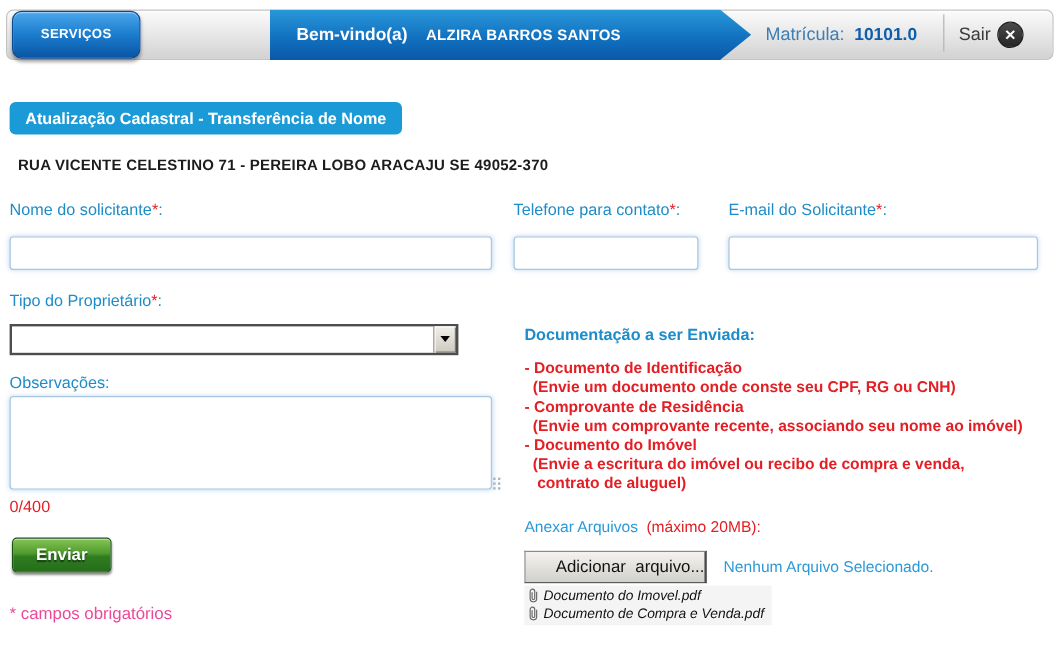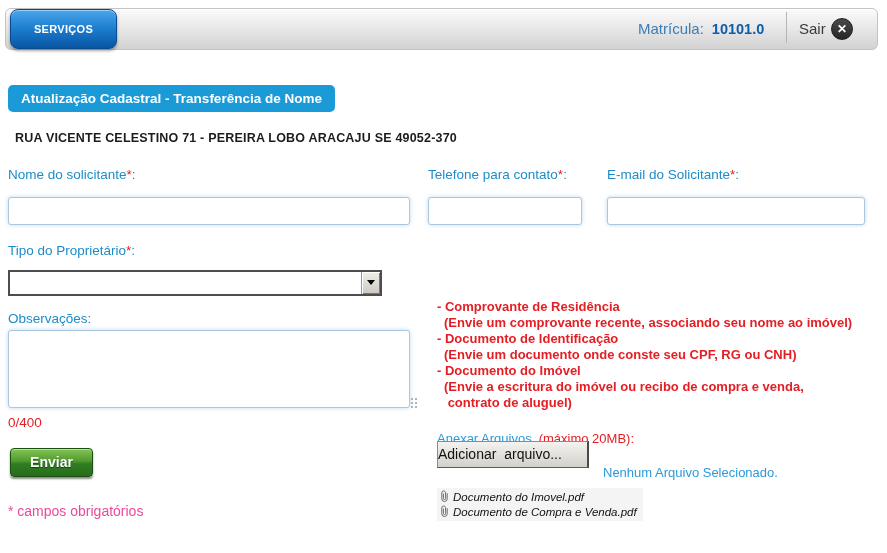--- a/index.html
+++ b/index.html
@@ -38,33 +38,37 @@
   .enviar-btn { left:10px; top:448px; width:83px; height:29px; border:1px solid #1a5214; border-radius:4px; background:linear-gradient(180deg,#86c455 0%,#4f9a2e 45%,#2f7d20 55%,#276d1c 100%); box-shadow:0 2px 2px rgba(0,0,0,.45), inset 0 1px 0 rgba(255,255,255,.45); color:#fff; font-size:14px; font-weight:bold; text-align:center; line-height:27px; text-shadow:0 1px 1px rgba(0,0,0,.5); cursor:pointer; }
   .req-note { left:8px; top:503px; color:#ec4899; font-size:14px; }
 
   
   .docs-title { left:437px; top:271px; color:#1d8cc8; font-size:13.5px; font-weight:bold; }
   .docs-list { left:437px; top:299px; width:440px; color:#e31e24; font-size:13px; font-weight:bold; line-height:16px; }
   .docs-list .hint { padding-left:7px; white-space:pre-wrap; }
   .anexar-row { left:437px; top:431px; display:flex; align-items:baseline; }
   .anexar-row .a-lbl { color:#2d9ad8; font-size:13px; }
   .anexar-row .a-lim { color:#e31e24; font-size:13px; margin-left:7px; }
-  .add-file-btn { left:437px; top:441px; width:152px; height:27px; background:linear-gradient(180deg,#f4f3f0,#d2d0ca); border:1px solid #8a8a8a; border-right:2px solid #4a4a4a; border-bottom:1px solid #5a5a5a; font-family:"Liberation Sans",sans-serif; font-size:14px; color:#111; text-align:left; line-height:25px; word-spacing:4px; cursor:pointer; }
+  .add-file-btn { left:437px; top:459px; width:152px; height:27px; background:linear-gradient(180deg,#f4f3f0,#d2d0ca); border:1px solid #8a8a8a; border-right:2px solid #4a4a4a; border-bottom:1px solid #5a5a5a; font-family:"Liberation Sans",sans-serif; font-size:14px; color:#111; text-align:right; line-height:25px; word-spacing:4px; cursor:pointer; }
   .file-status { left:603px; top:459px; height:27px; line-height:27px; color:#2d9ad8; font-size:13px; }
   .file-list { left:437px; top:488px; width:206px; background:#f4f4f4; padding:1px 0 2px 0; }
   .file-row { display:flex; align-items:center; gap:3px; height:15px; padding-left:2px; font-size:11.5px; color:#111; white-space:nowrap;font-style:italic; }
   .clip { flex:0 0 auto; display:inline-flex; }
 </style>
 </head>
 <body>
 
 <div id="app">
 
   <div class="abs header-bar"></div>
   <div class="abs servicos-btn">SERVIÇOS</div>
+  <div class="abs banner">
+    <span class="welcome">Bem-vindo(a)</span>
+    <span class="uname">ALZIRA BARROS SANTOS</span>
+  </div>
   <div class="abs matricula">
     <span>Matrícula:</span><b>10101.0</b>
   </div>
   <div class="abs hdr-divider"></div>
   <div class="abs sair">Sair</div>
   <div class="abs x-circle">✕</div>
 
   <div class="abs page-title">Atualização Cadastral - Transferência de Nome</div>
   <div class="abs address">
     <span class="val">RUA VICENTE CELESTINO 71 - PEREIRA LOBO ARACAJU SE 49052-370</span>
@@ -97,28 +101,29 @@
   <div class="abs flabel" style="left:8px; top:311px;">
     <span>Observações</span><span>:</span>
   </div>
   <textarea class="abs tin" style="left: 8px; top: 330px; width: 402px; height: 78px;"></textarea>
   <div class="abs grip"></div>
   <div class="abs counter">0/400</div>
 
   <div class="abs enviar-btn">Enviar</div>
   <div class="abs req-note">* campos obrigatórios</div>
 
+  <div class="abs docs-title">Documentação a ser Enviada:</div>
   <div class="abs docs-list">
+    <div>
+      <div>- Documento de Identificação</div>
+      <div class="hint">(Envie um documento onde conste seu CPF, RG ou CNH)</div>
+    </div>
     <div>
       <div>- Comprovante de Residência</div>
       <div class="hint">(Envie um comprovante recente, associando seu nome ao imóvel)</div>
-    </div>
-    <div>
-      <div>- Documento de Identificação</div>
-      <div class="hint">(Envie um documento onde conste seu CPF, RG ou CNH)</div>
     </div>
     <div>
       <div>- Documento do Imóvel</div>
       <div class="hint">(Envie a escritura do imóvel ou recibo de compra e venda,
  contrato de aluguel)</div>
     </div>
   </div>
 
   <div class="abs anexar-row">
     <span class="a-lbl">Anexar Arquivos</span>

